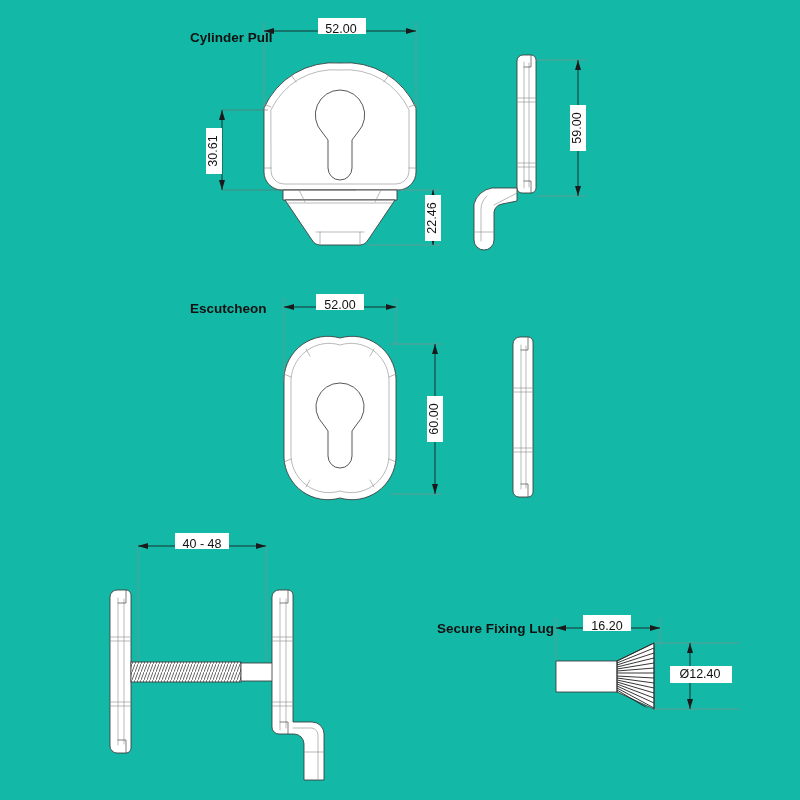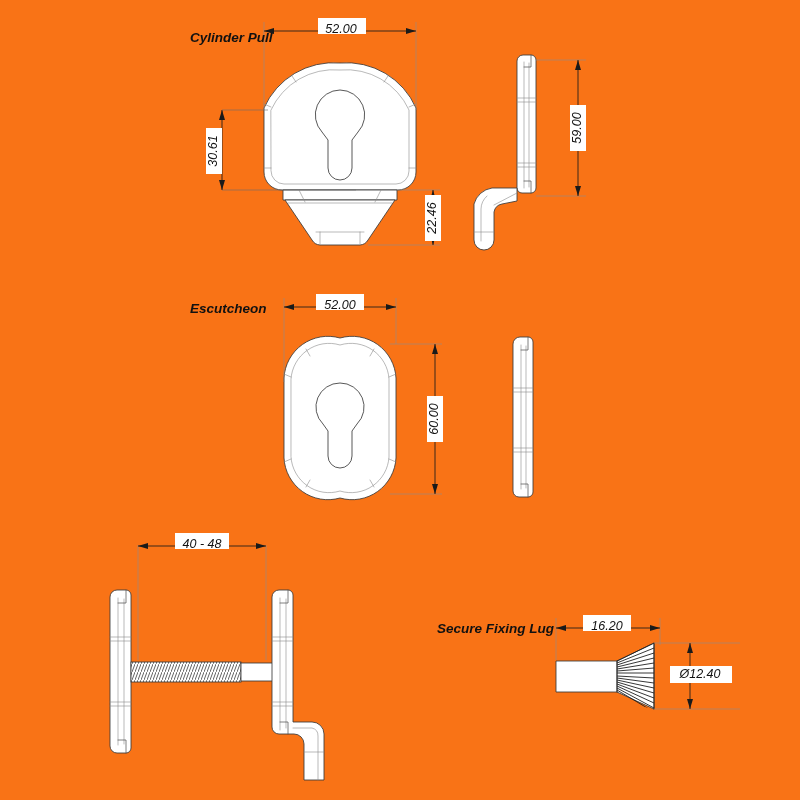--- a/index.html
+++ b/index.html
@@ -12,22 +12,21 @@
     width: 800px;
     height: 800px;
     font-family: "Liberation Sans", sans-serif;
     color: #000000;
     overflow: hidden;
   }
   #drawing-sheet {
     position: relative;
     width: 800px;
     height: 800px;
-    background: #f97316;
-    font-style: italic;
+    background: #14b8a6;
   }
   #drawing-sheet svg {
     display: block;
   }
   .part-label {
     font-family: "Liberation Sans", sans-serif;
     font-size: 13.5px;
     font-weight: bold;
     fill: #111111;
   }

